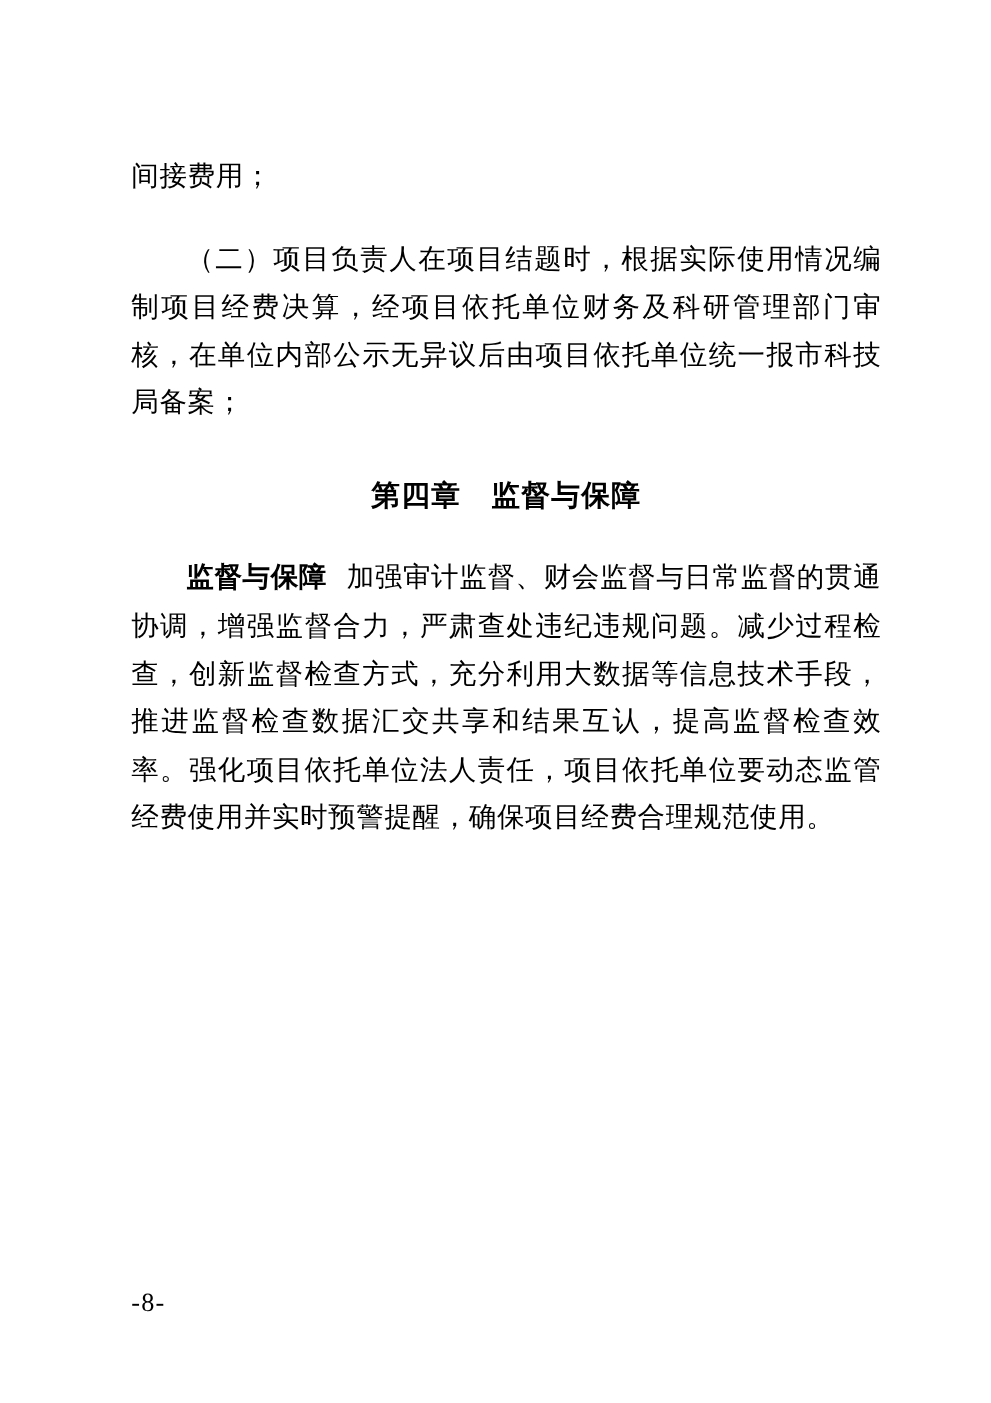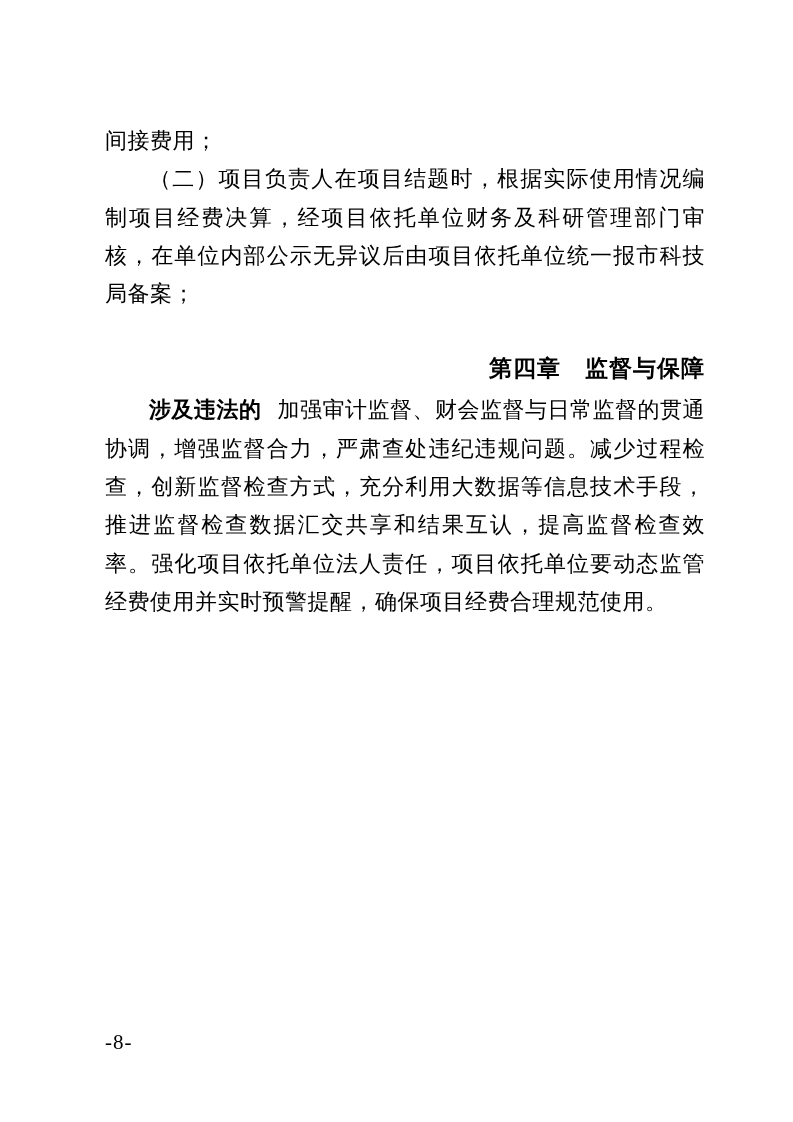--- a/index.html
+++ b/index.html
@@ -27,26 +27,27 @@
     margin: 0;
     font-size: 22px;
     line-height: 38.3px;
     text-align: justify;
     text-justify: inter-ideograph;
     letter-spacing: 0.5px;
     word-break: break-all;
   }
   .indent {
     text-indent: 2em;
+    margin-top: 28px;
   }
   .chapter-heading {
     margin: 36px 0 4px 0;
     font-size: 23px;
     line-height: 38px;
-    text-align: right;
+    text-align: center;
     font-weight: bold;
     font-family: "Liberation Sans", "DejaVu Sans", sans-serif;
     letter-spacing: 1px;
   }
   .article-term {
     font-weight: bold;
     font-family: "Liberation Sans", "DejaVu Sans", sans-serif;
     margin-right: 0.72em;
   }
   .page-number {
@@ -66,20 +67,20 @@
   <div class="content">
 
     <p class="body-par">间接费用；</p>
 
     <p class="body-par indent">（二）项目负责人在项目结题时，根据实际使用情况编制项目经费决算，经项目依托单位财务及科研管理部门审核，在单位内部公示无异议后由项目依托单位统一报市科技局备案；</p>
 
 
     <h2 class="chapter-heading">第四章　监督与保障</h2>
 
     <p class="body-par indent">
-      <span class="article-term">涉及违法的</span><span>加强审计监督、财会监督与日常监督的贯通协调，增强监督合力，严肃查处违纪违规问题。减少过程检查，创新监督检查方式，充分利用大数据等信息技术手段，推进监督检查数据汇交共享和结果互认，提高监督检查效率。强化项目依托单位法人责任，项目依托单位要动态监管经费使用并实时预警提醒，确保项目经费合理规范使用。</span>
+      <span class="article-term">监督与保障</span><span>加强审计监督、财会监督与日常监督的贯通协调，增强监督合力，严肃查处违纪违规问题。减少过程检查，创新监督检查方式，充分利用大数据等信息技术手段，推进监督检查数据汇交共享和结果互认，提高监督检查效率。强化项目依托单位法人责任，项目依托单位要动态监管经费使用并实时预警提醒，确保项目经费合理规范使用。</span>
     </p>
 
 
   </div>
 
   <div class="page-number">-8-</div>
 </div>
 
 </body></html>

